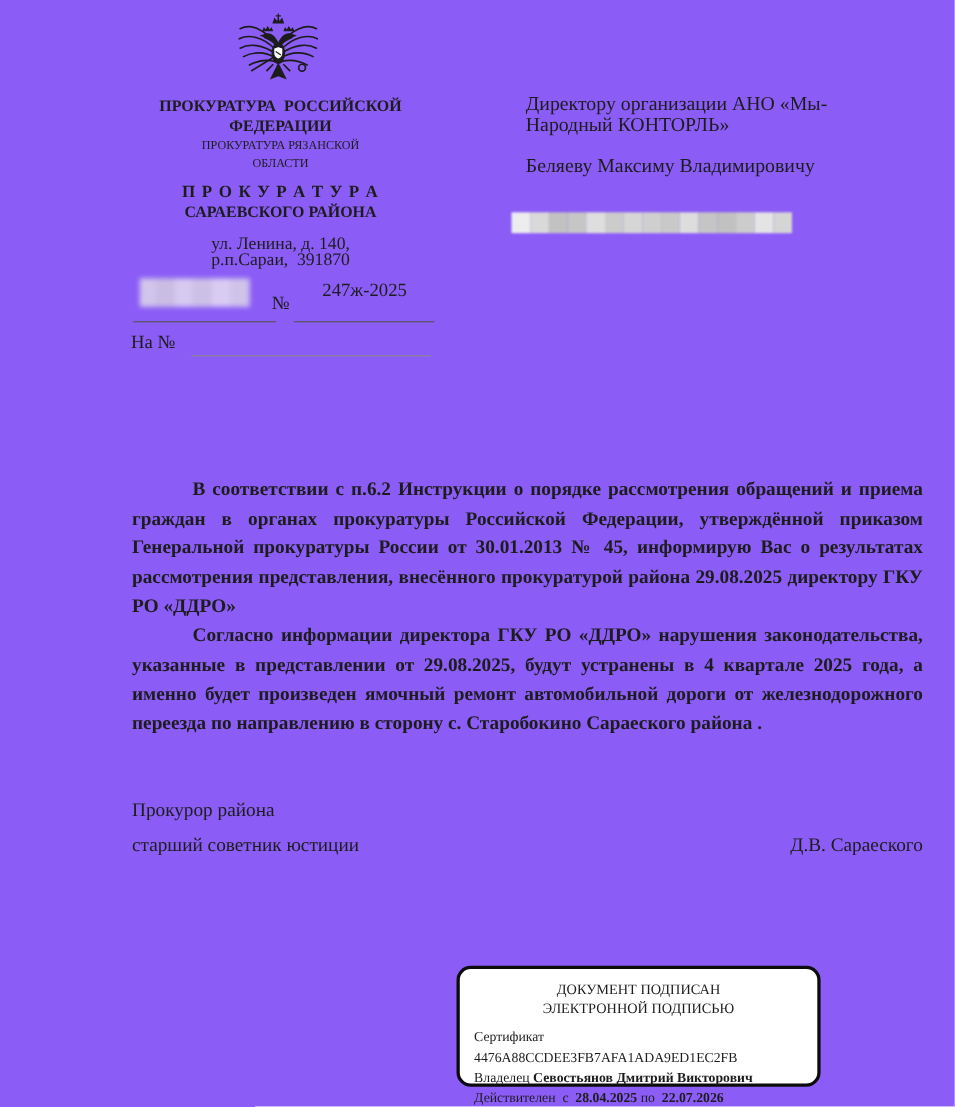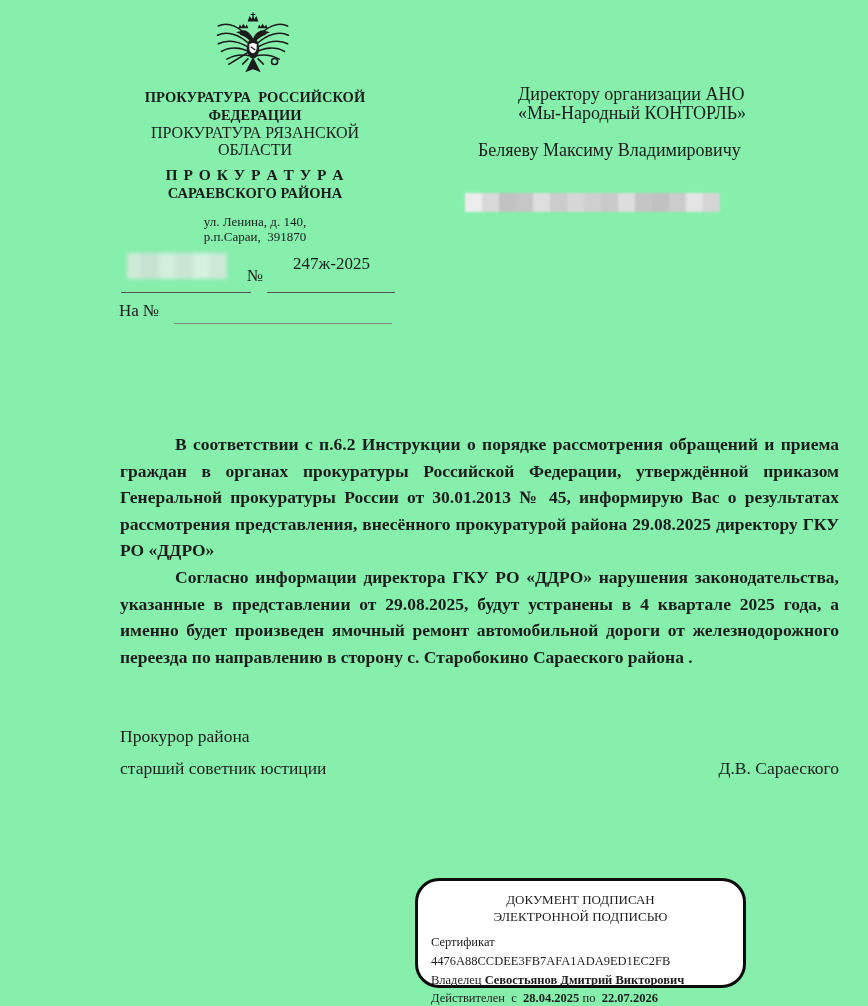--- a/index.html
+++ b/index.html
@@ -1,51 +1,51 @@
 <!DOCTYPE html>
 <html><head>
 <meta charset="utf-8">
 <style>
   html,body{margin:0;padding:0;background:#fff;}
   .page{
     position:relative;
     width:868px;height:1006px;
-    background:#86efac;
+    background:#8b5cf6;
     font-family:"Liberation Serif","DejaVu Serif",serif;
     color:#1c1c1c;
     overflow:hidden;
   }
   .abs{position:absolute;}
   .prewrap{white-space:pre-wrap;}
 
   
   .emblem{left:214px;top:6px;width:78px;height:74px;}
   .letterhead{left:108px;top:88px;width:294px;text-align:center;line-height:1.22;}
   .lh-fed{font-weight:bold;font-size:14.5px;line-height:18px;}
-  .lh-region{font-size:16px;line-height:17px;}
+  .lh-region{font-size:11px;line-height:17px;}
   .lh-district1{font-weight:bold;font-size:15.5px;letter-spacing:1px;margin-top:7px;line-height:19px;}
   .lh-district2{font-weight:bold;font-size:14.5px;line-height:19px;}
-  .lh-addr{font-size:13px;line-height:15px;margin-top:11px;}
+  .lh-addr{font-size:16px;line-height:15px;margin-top:11px;}
 
   
   .date-blur{left:127px;top:253px;width:100px;height:26px;
     background:
       linear-gradient(90deg,#e9e9e9 0 14%,#dedede 14% 32%,#efefef 32% 48%,#e2e2e2 48% 66%,#f2f2f2 66% 82%,#e6e6e6 82% 100%);
     filter:blur(2.2px);opacity:.75;}
   .num-sign{left:247px;top:266px;font-size:17px;}
   .num-val{left:293px;top:254px;font-size:17px;}
   .rule{background:#555;height:1px;}
   .rule-left{left:121px;top:292px;width:130px;}
   .rule-right{left:267px;top:292px;width:128px;}
   .na-label{left:119px;top:301px;font-size:17px;}
   .rule-na{left:174px;top:323px;width:218px;background:#8a8a8a;}
 
   
   .recipient{left:478px;top:85px;width:306px;font-size:18px;}
-  .recipient .r1{line-height:19px;margin-left:40px;}
+  .recipient .r1{line-height:19px;}
   .recipient .r2{margin-top:18px;line-height:19px;}
 
   
   .redaction{left:465px;top:193px;height:19px;display:flex;filter:blur(1px);}
   .redaction .px{width:17px;height:19px;}
   .px:nth-child(1){background:#ededed}.px:nth-child(2){background:#d9d9d9}
   .px:nth-child(3){background:#c2c2c2}.px:nth-child(4){background:#c6c6c6}
   .px:nth-child(5){background:#dedede}.px:nth-child(6){background:#cccccc}
   .px:nth-child(7){background:#d6d6d6}.px:nth-child(8){background:#cfcfcf}
   .px:nth-child(9){background:#c9c9c9}.px:nth-child(10){background:#dddddd}
@@ -57,21 +57,21 @@
   .body-text{left:120px;top:431px;width:719px;font-size:17.5px;line-height:26.6px;
     text-align:justify;font-weight:bold;}
   .body-text p{margin:0;text-indent:55px;}
 
   
   .signature{left:120px;top:726px;width:719px;font-size:17.5px;}
   .sig-row2{display:flex;justify-content:space-between;margin-top:11px;text-align:right;}
 
   
   .stamp{left:415px;top:878px;width:331px;height:110px;border:3.5px solid #0c0c0c;
-    border-radius:24px;box-sizing:border-box;background:#fff;}
+    border-radius:13px;box-sizing:border-box;background:#fff;}
   .stamp-title{text-align:center;font-size:13px;line-height:16.5px;margin-top:11px;}
   .stamp-details{margin:8px 10px 0 13px;font-size:12.5px;line-height:18.8px;}
   .bold{font-weight:bold;text-align:center;}
 </style>
 </head>
 <body>
 
 <div class="page">
 
   <div class="abs emblem">

